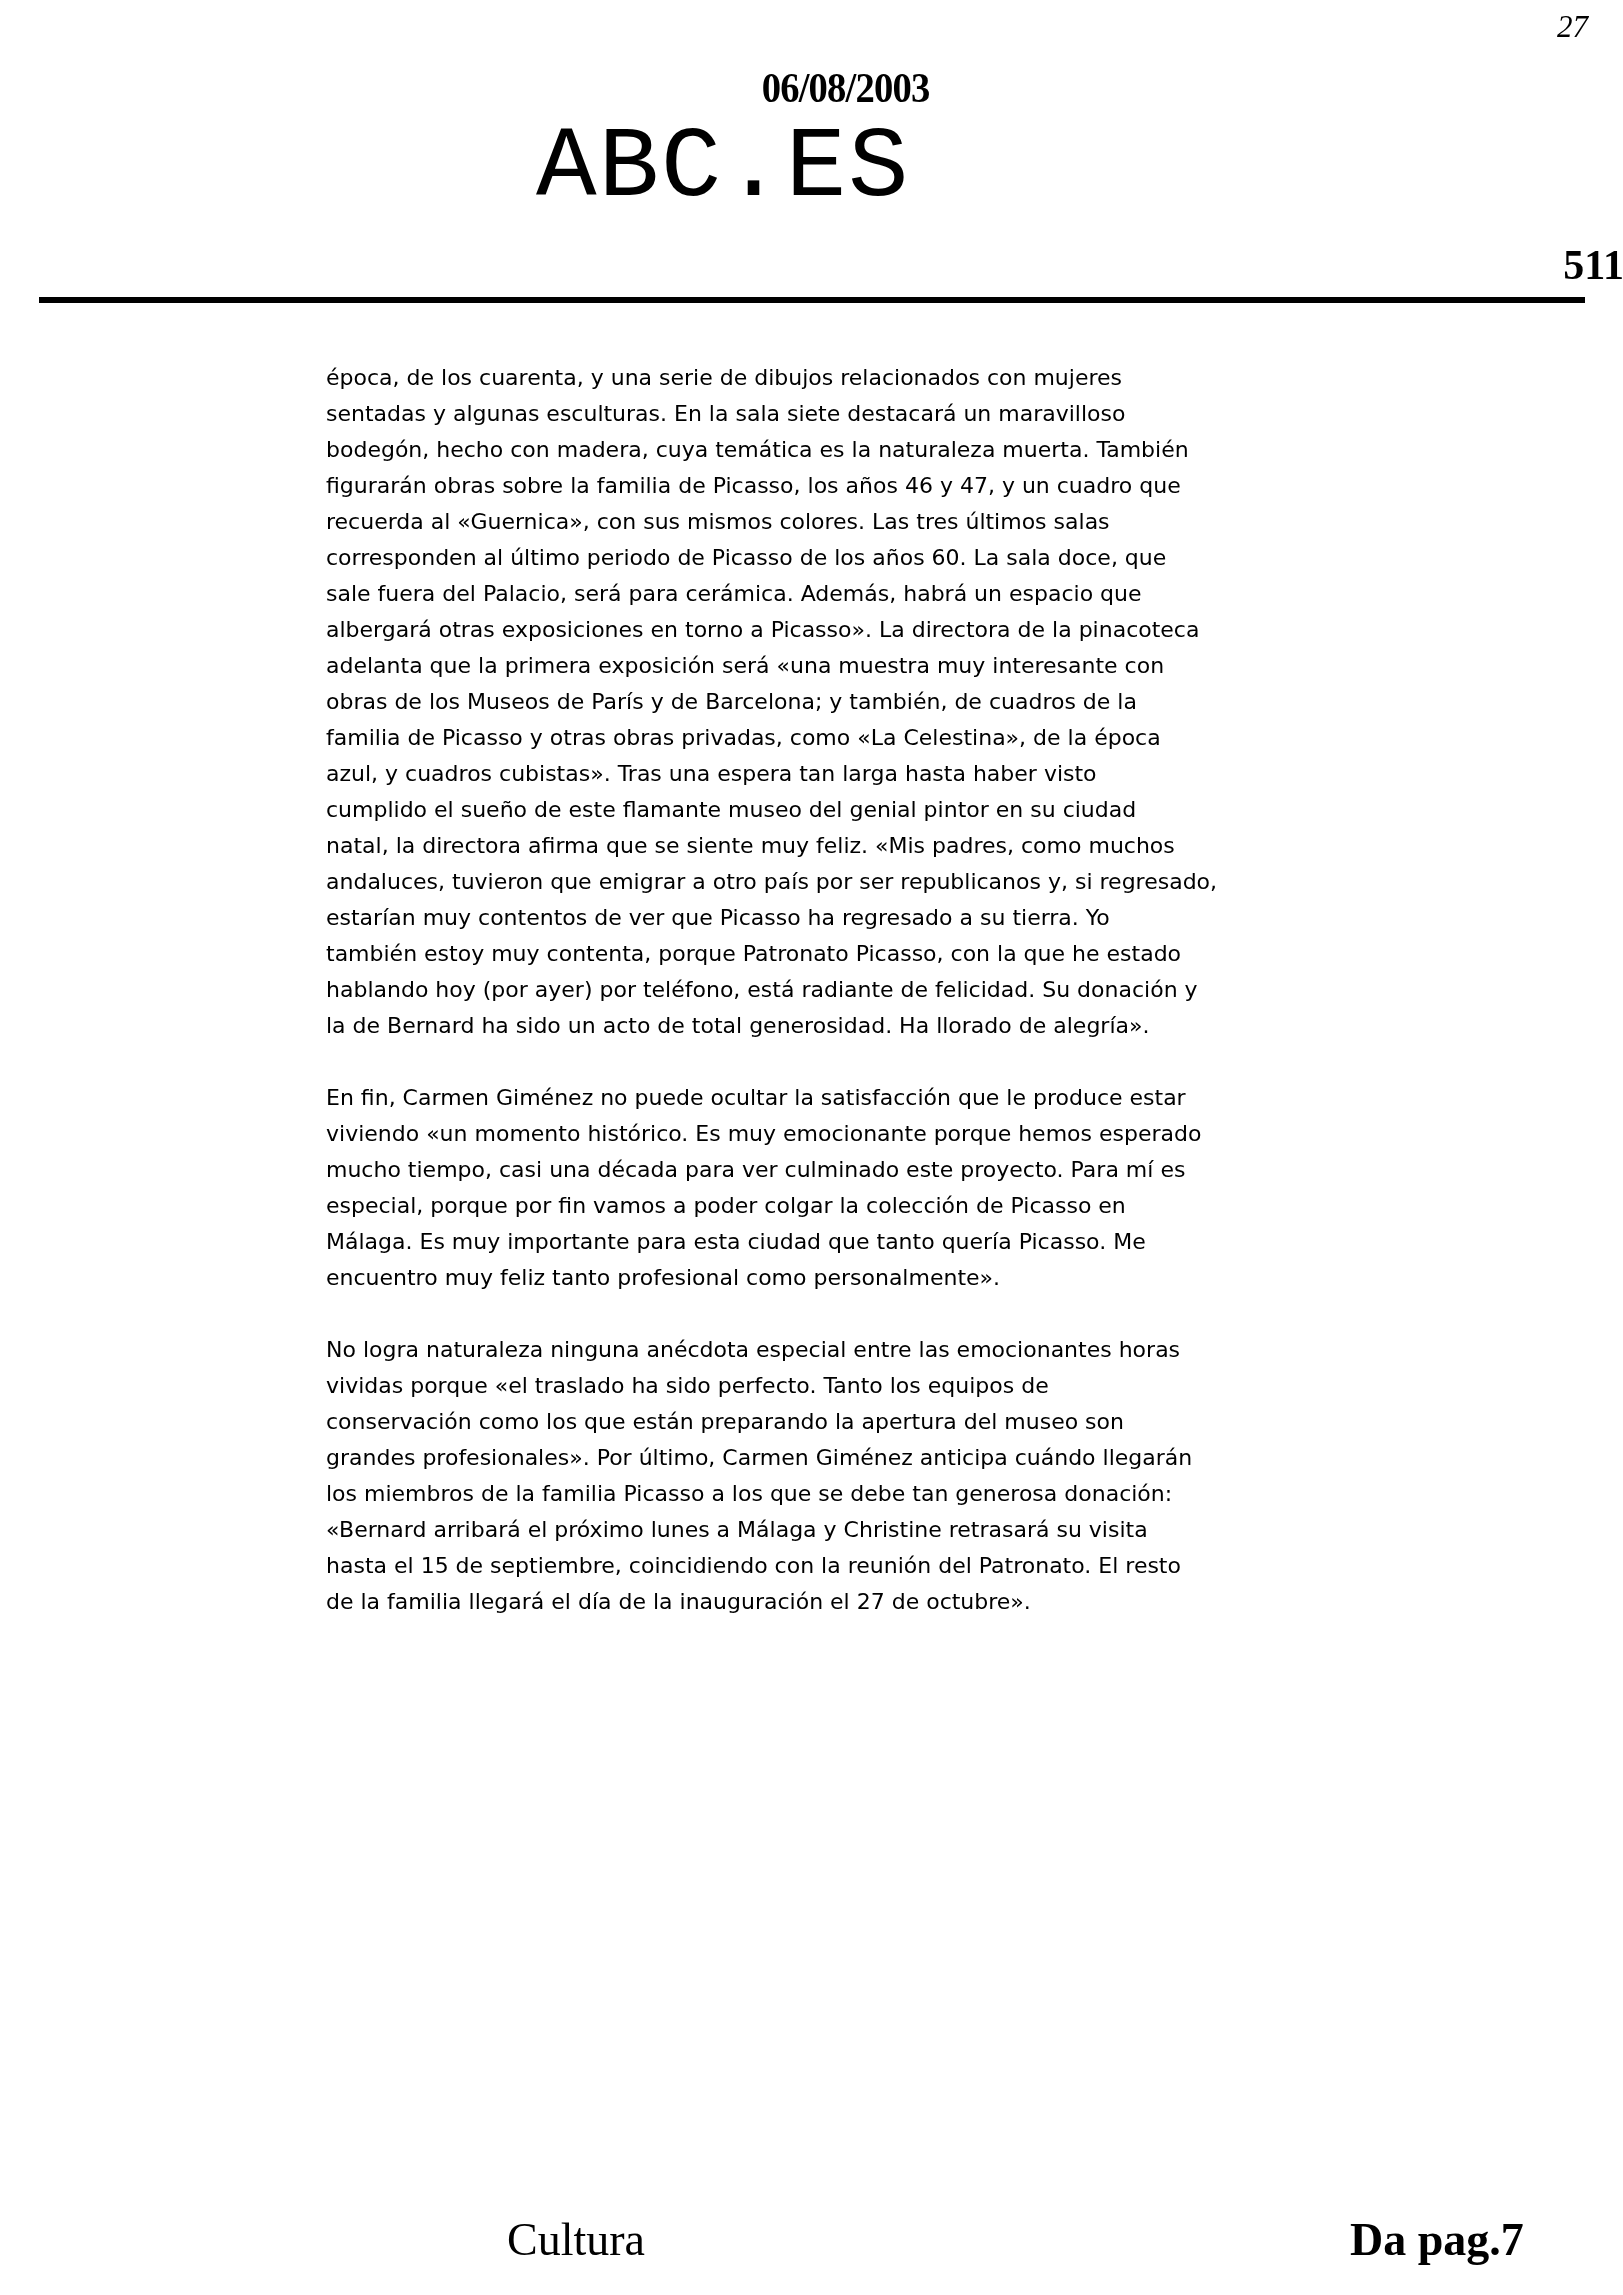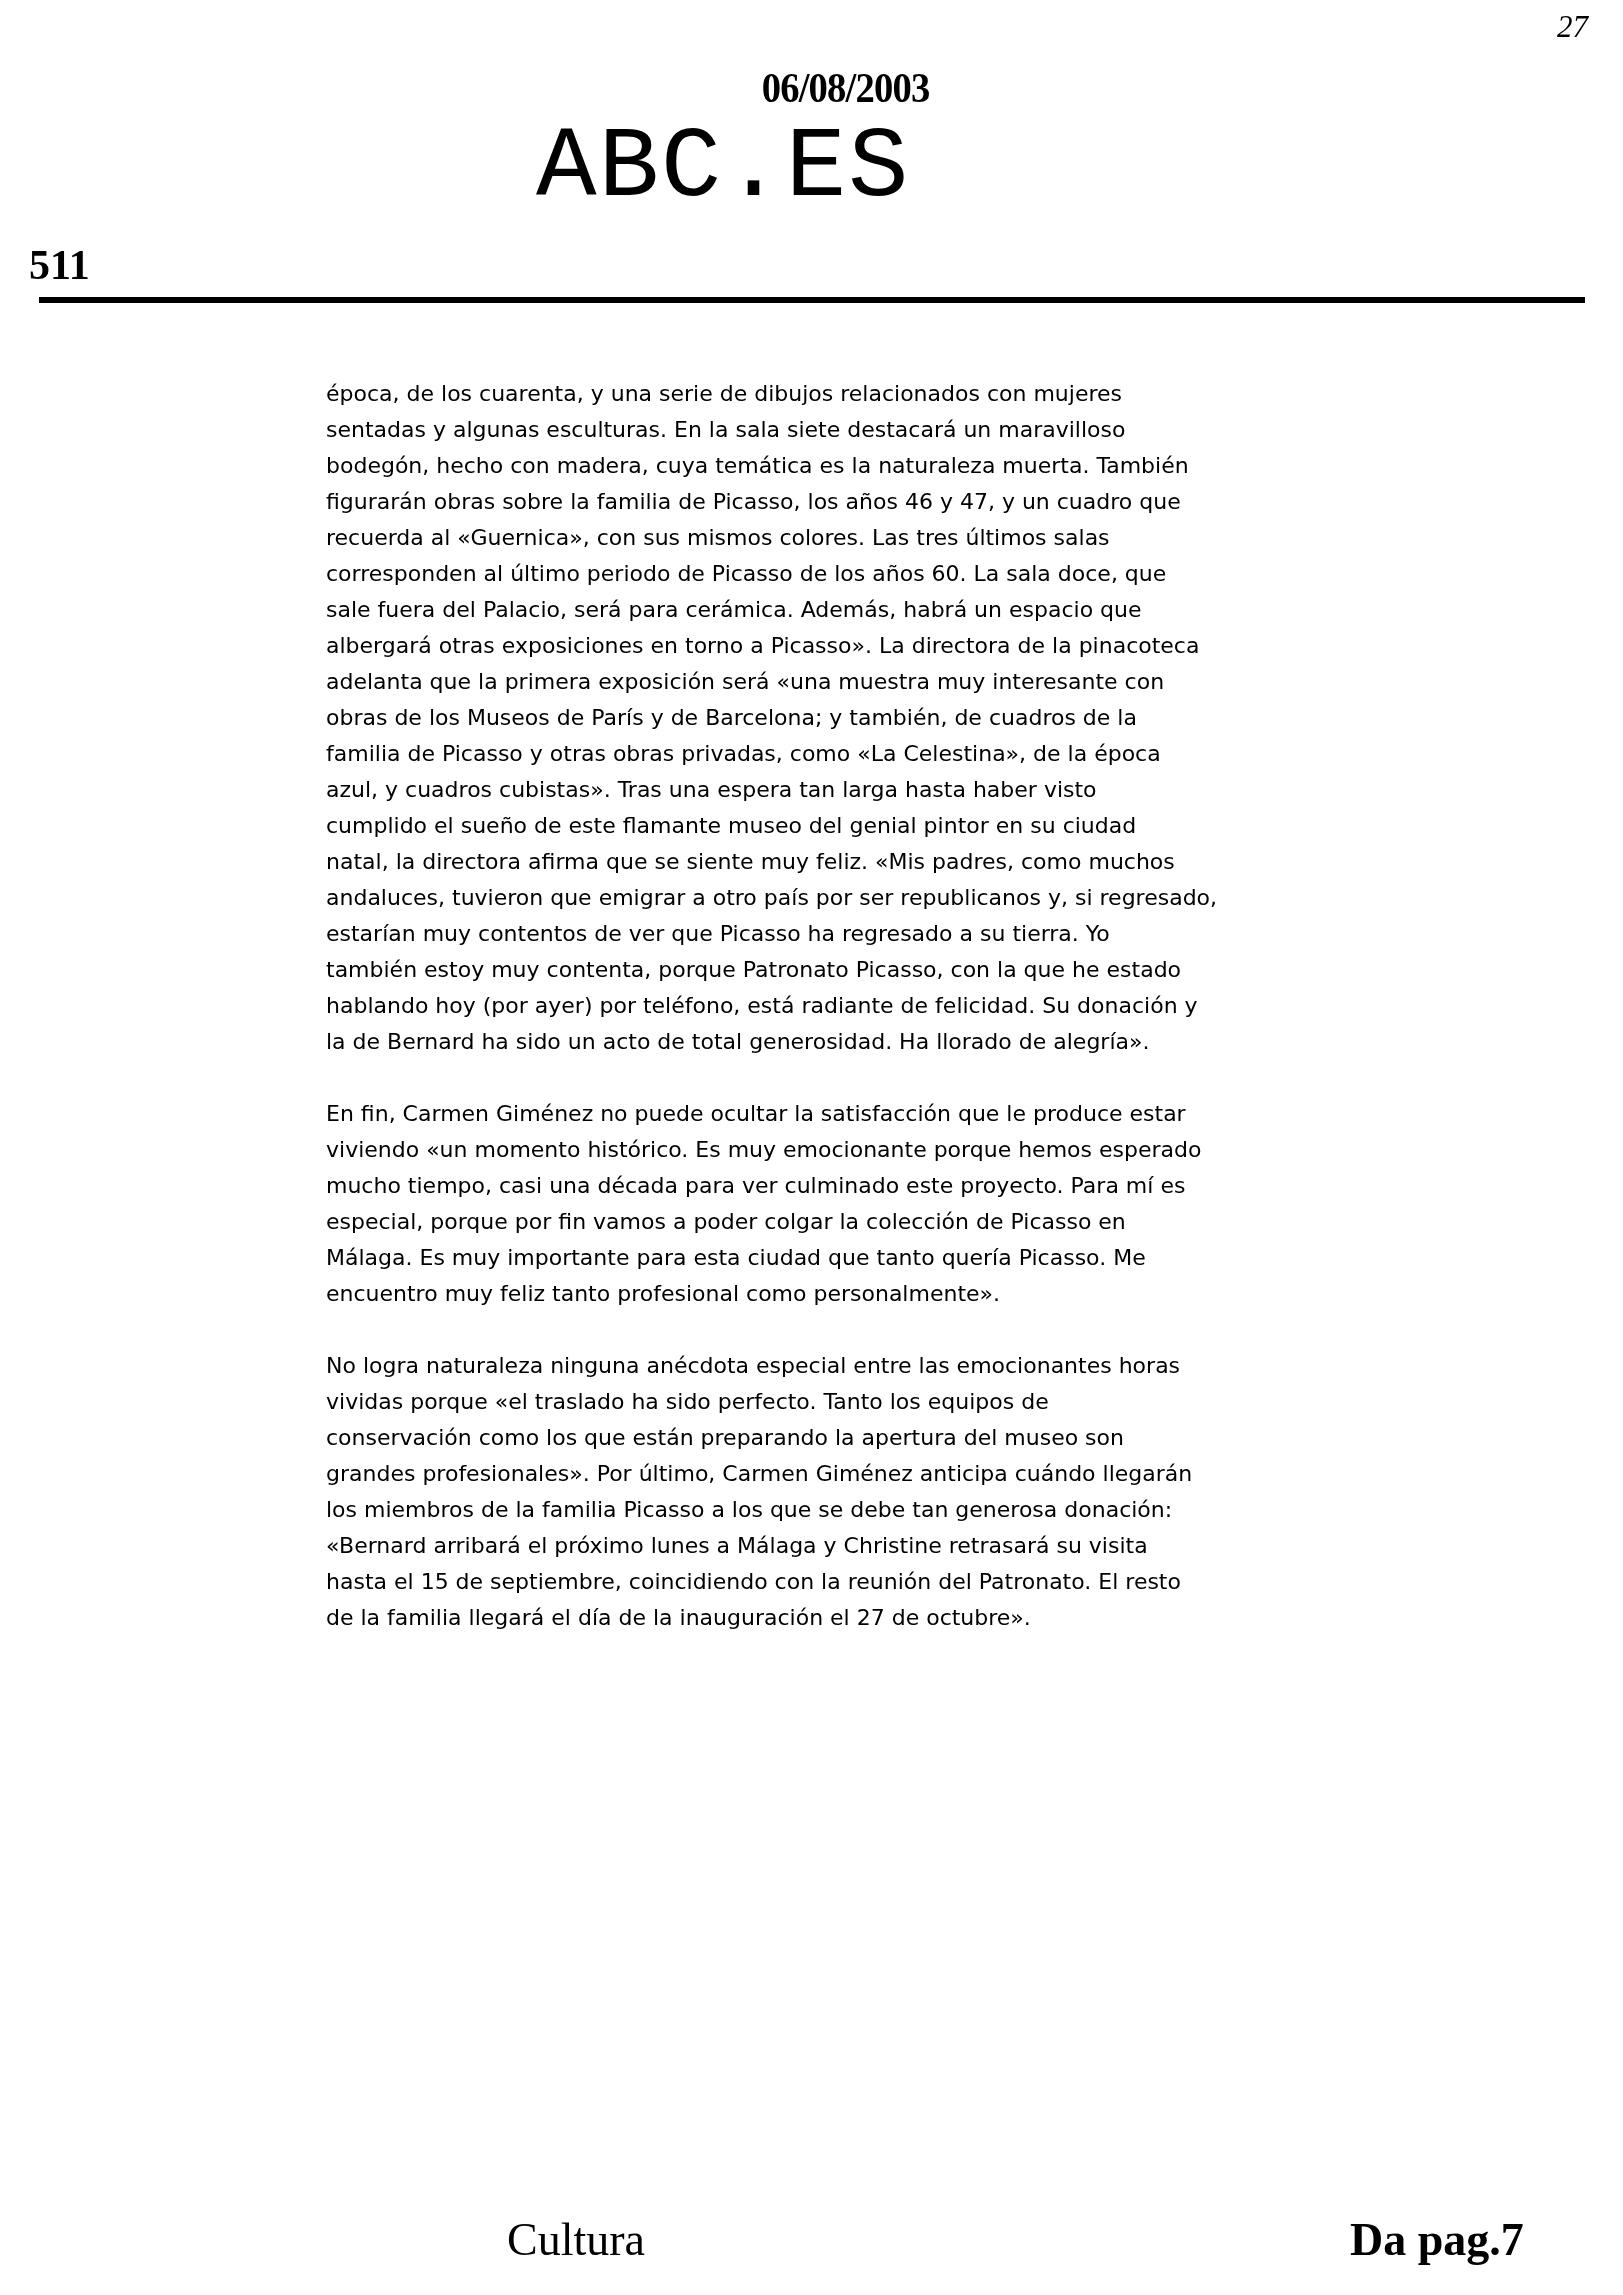--- a/index.html
+++ b/index.html
@@ -1,23 +1,23 @@
 <!DOCTYPE html>
 <html style="font-size:14.7px"><head>
 <meta charset="utf-8">
 <style>
   html, body { margin: 0; padding: 0; background: #ffffff; }
   body { width: 1624px; height: 2296px; position: relative; overflow: hidden; color: #000; }
   .pagenum { position: absolute; top: 9.2px; left: 1557px; font-family: "Liberation Serif", serif; font-size: 31px; font-style: italic; }
   .date { position: absolute; top: 64px; left: 0; width: 1624px; text-align: center; font-family: "Liberation Serif", serif; font-weight: bold; font-size: 42px; letter-spacing: -0.9px; transform: scaleX(0.92); padding-left: 73px; box-sizing: border-box; }
   .masthead { position: absolute; top: 118px; left: 536px; font-family: "Liberation Mono", "DejaVu Sans Mono", monospace; font-size: 101px; line-height: 1; letter-spacing: 1.8px; }
-  .issue { position: absolute; top: 241px; left: 0; width: 1624px; text-align: left; font-family: "Liberation Serif", serif; font-weight: bold; font-size: 42px; padding-left: 29px; box-sizing: border-box; }
+  .issue { position: absolute; top: 241px; left: 0; width: 1624px; text-align: right; font-family: "Liberation Serif", serif; font-weight: bold; font-size: 42px; padding-left: 29px; box-sizing: border-box; }
   .rule { position: absolute; top: 297px; left: 39px; width: 1546px; height: 6.4px; background: #000; }
   .body { position: absolute; top: 360px; left: 326px; font-family: "DejaVu Sans", sans-serif; font-size: 22px; line-height: 36px; white-space: nowrap; }
-  .para { margin: 16px 0 36px 0; }
+  .para { margin: 0 0 36px 0; }
   .line { display: block; height: 36px; }
   .footer-left { position: absolute; top: 2213px; left: 507px; font-family: "Liberation Serif", serif; font-weight: normal; font-size: 46px; }
   .footer-right { position: absolute; top: 2213px; left: 1350px; font-family: "Liberation Serif", serif; font-weight: bold; font-size: 46px; }
 </style>
 </head>
 <body>
 
 <div class="pagenum">27</div>
 
 <div class="date">06/08/2003</div>

